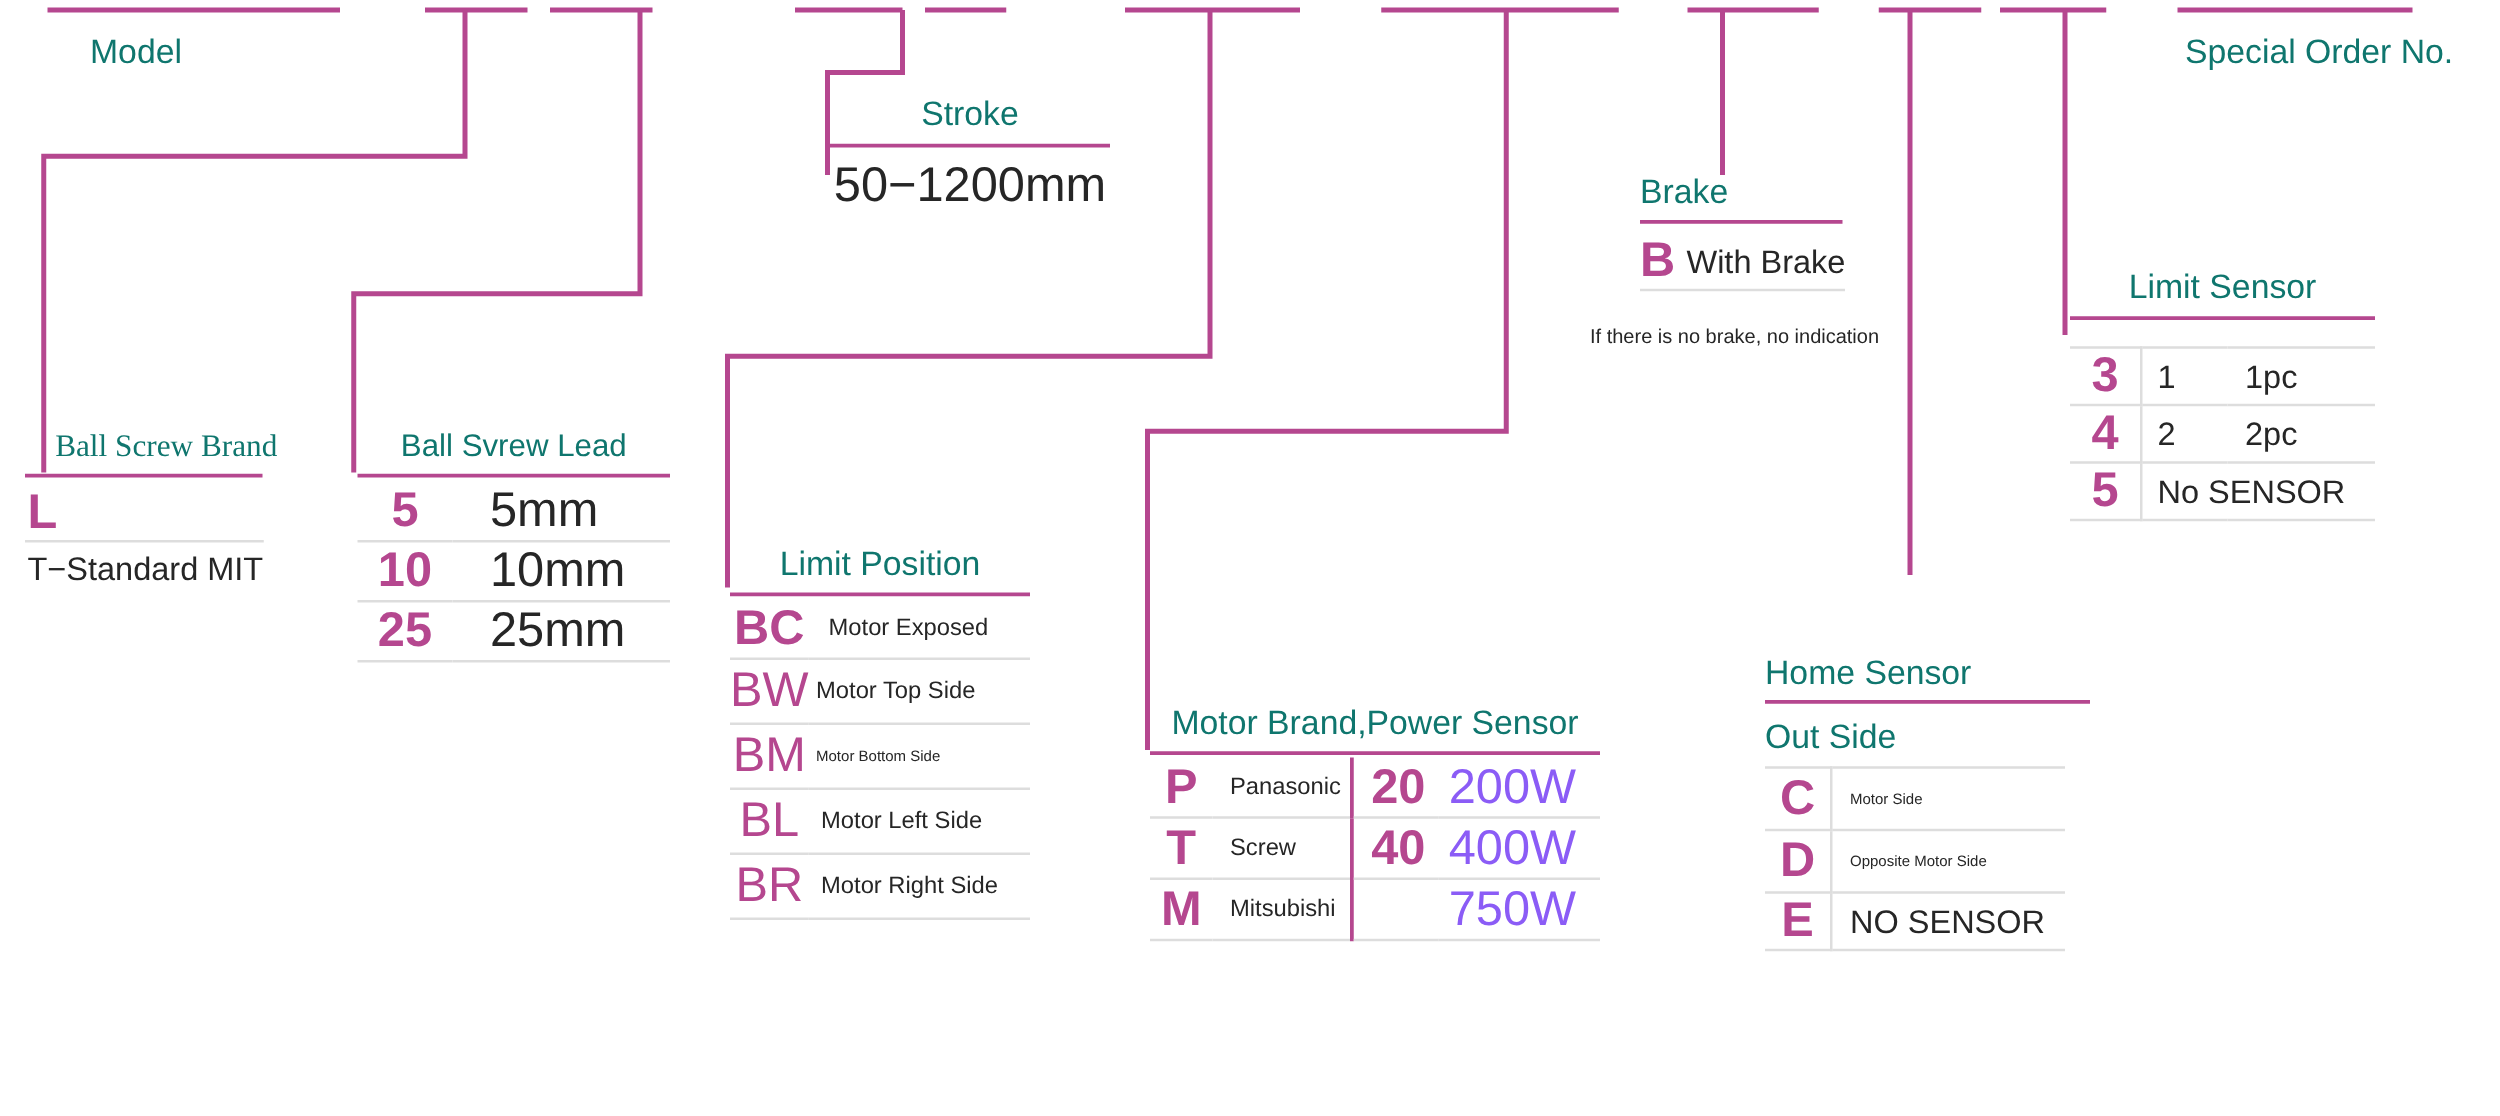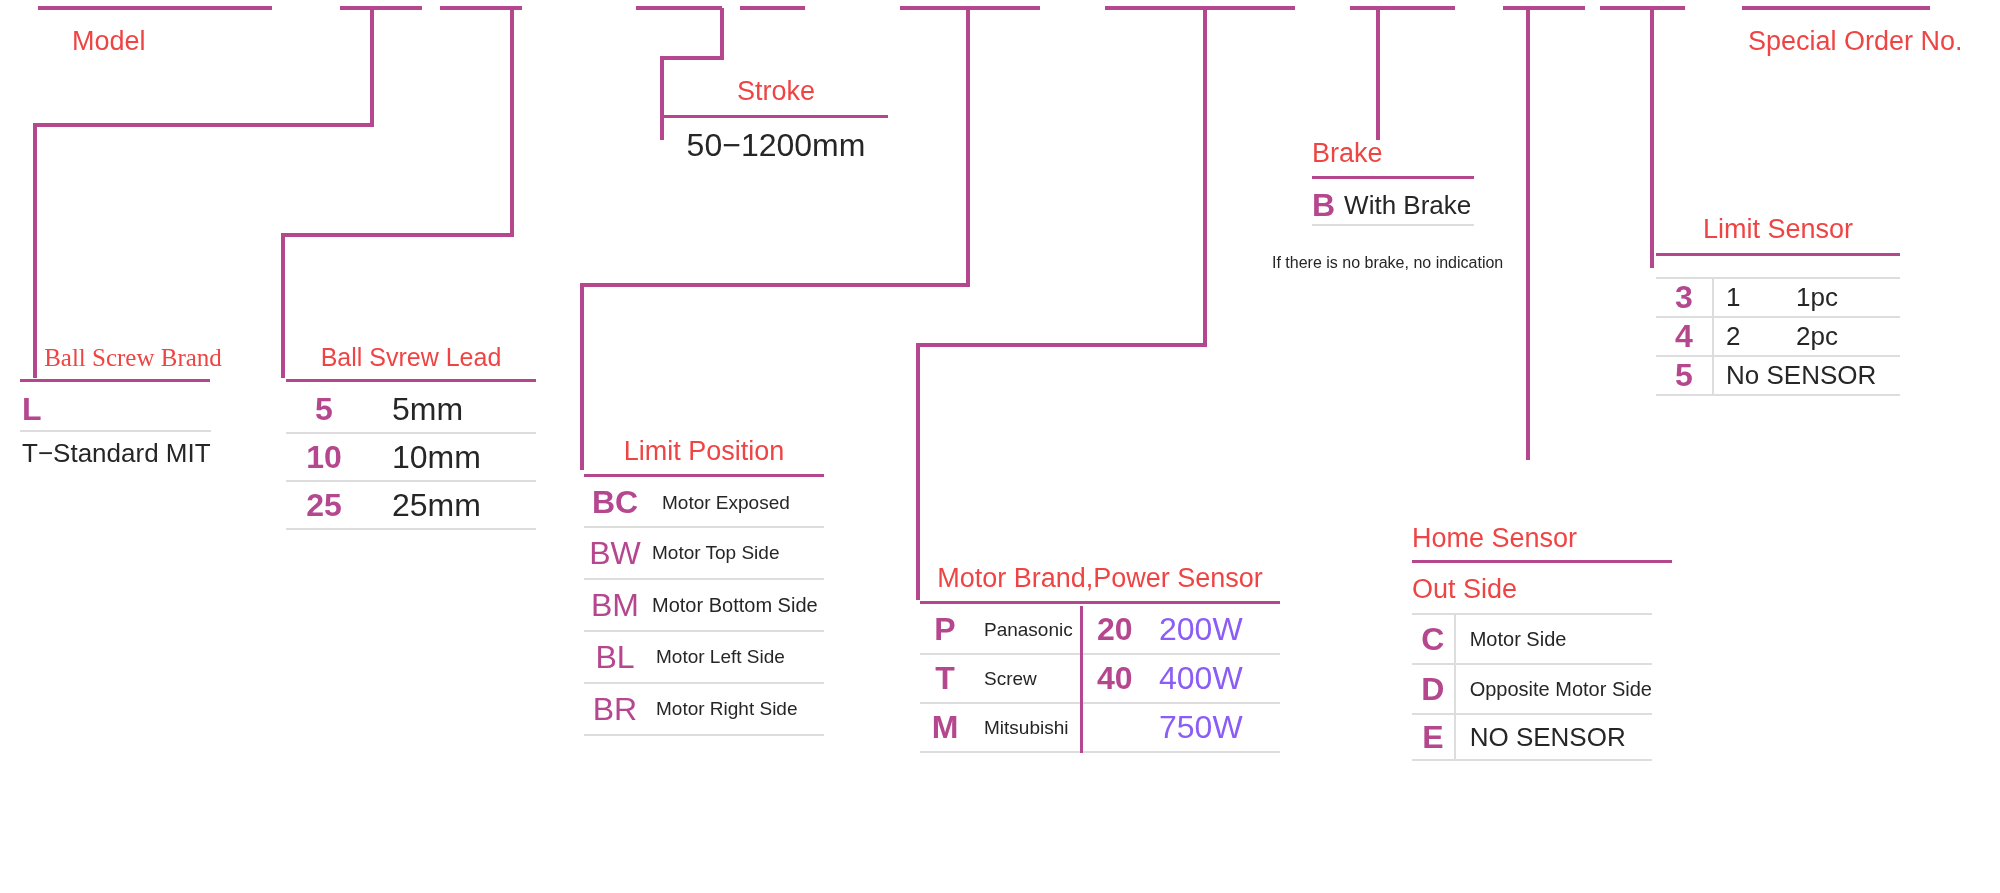--- a/index.html
+++ b/index.html
@@ -17,21 +17,21 @@
   #wires{
     position:absolute;
     left:0; top:0;
     width:2000px; height:893px;
     pointer-events:none;
   }
   .blk{position:absolute;}
 
   
   .ttl{
-    color:#ef4444;
+    color:#0f766e;
     white-space:nowrap;
     line-height:1;
   }
   .ttl-lg{font-size:27px;}
   .ttl-md{font-size:25px;}
 
   
   .tbl{
     border-collapse:collapse;
     white-space:nowrap;
@@ -55,24 +55,24 @@
   .pinkline{
     border-bottom:3px solid #b5478f;
   }
   .vdiv{border-right:3px solid #b5478f;}
   .vdivg{border-right:2px solid #dddddd;}
   .note{
     color:#262626;
     font-size:16px;
     white-space:nowrap;
   }
-  .big{font-size:32px;}
+  .big{font-size:39px;}
   .mid{font-size:26px;}
   .sml{font-size:19px;}
-  .xsml{font-size:20px;}
+  .xsml{font-size:12px;}
   .pinkval{color:#8b5cf6;}
 </style>
 </head>
 <body>
 
 <div id="stage">
 
   <svg id="wires" viewBox="0 0 2000 893" width="2000" height="893">
     <g stroke="#b5478f" stroke-width="4" fill="none" stroke-linecap="butt">
 

